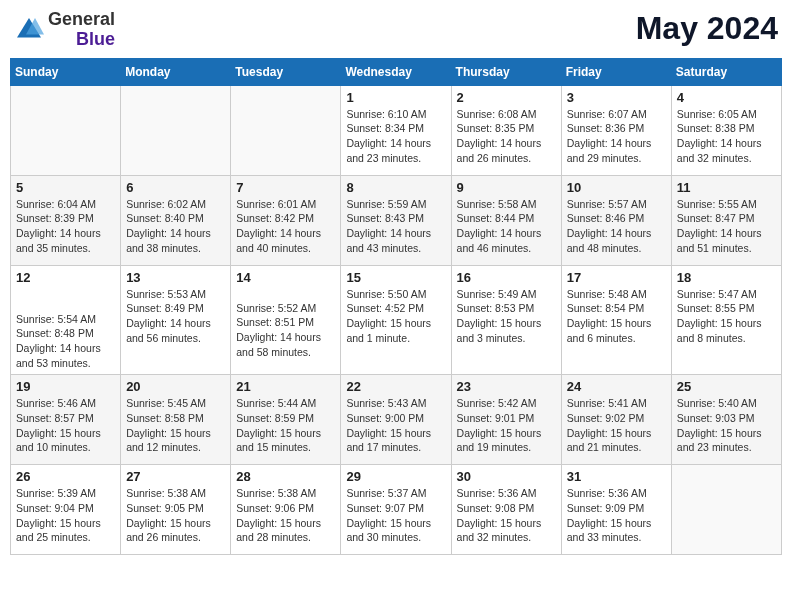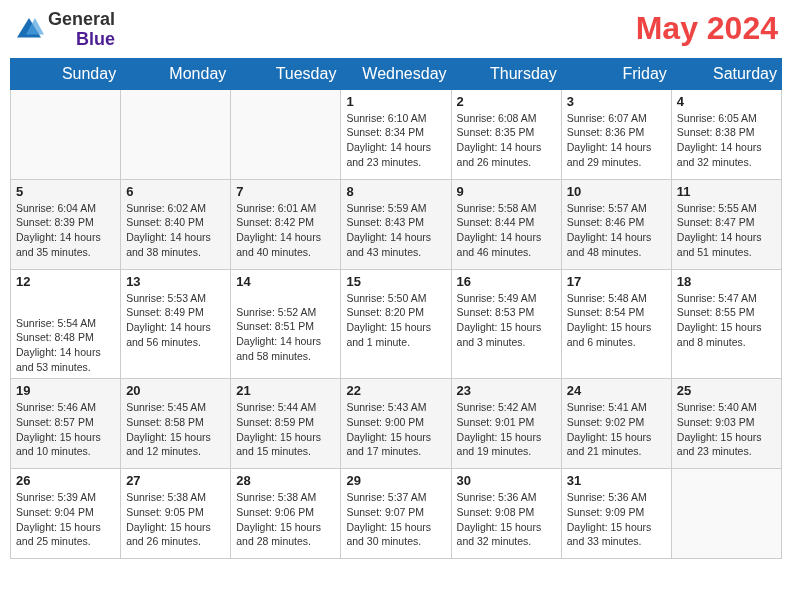--- a/index.html
+++ b/index.html
@@ -33,40 +33,40 @@
     .logo-icon {
       width: 30px;
       height: 30px;
     }
     .title-block {
       text-align: right;
     }
     .month-year {
       font-size: 32px;
       font-weight: bold;
-      color: #ef4444;
+      color: #0f172a;
     }
     .location {
       font-size: 14px;
       color: #444;
     }
     table {
       width: 100%;
       border-collapse: collapse;
       font-size: 11px;
     }
     thead tr {
       background: #1a6eb5;
       color: #fff;
     }
     thead th {
       padding: 6px 4px;
-      text-align: right;
-      font-size: 16px;
-      font-weight: normal;
+      text-align: left;
+      font-size: 12px;
+      font-weight: bold;
       border: 1px solid #1a6eb5;
     }
     tbody tr {
       vertical-align: top;
     }
     tbody td {
       border: 1px solid #ccc;
       padding: 4px 5px;
       height: 90px;
       color: #333;
@@ -228,21 +228,21 @@
         <td>
           <div class="day-num">14</div>
           <div class="day-info" style="white-space: pre-line; margin-top: 16px;">Sunrise: 5:52 AM
 Sunset: 8:51 PM
 Daylight: 14 hours
 and 58 minutes.</div>
         </td>
         <td>
           <div class="day-num">15</div>
           <div class="day-info" style="white-space: pre-line;">Sunrise: 5:50 AM
-Sunset: 8:20 PM
+Sunset: 4:52 PM
 Daylight: 15 hours
 and 1 minute.</div>
         </td>
         <td>
           <div class="day-num">16</div>
           <div class="day-info" style="white-space: pre-line;">Sunrise: 5:49 AM
 Sunset: 8:53 PM
 Daylight: 15 hours
 and 3 minutes.</div>
         </td>

